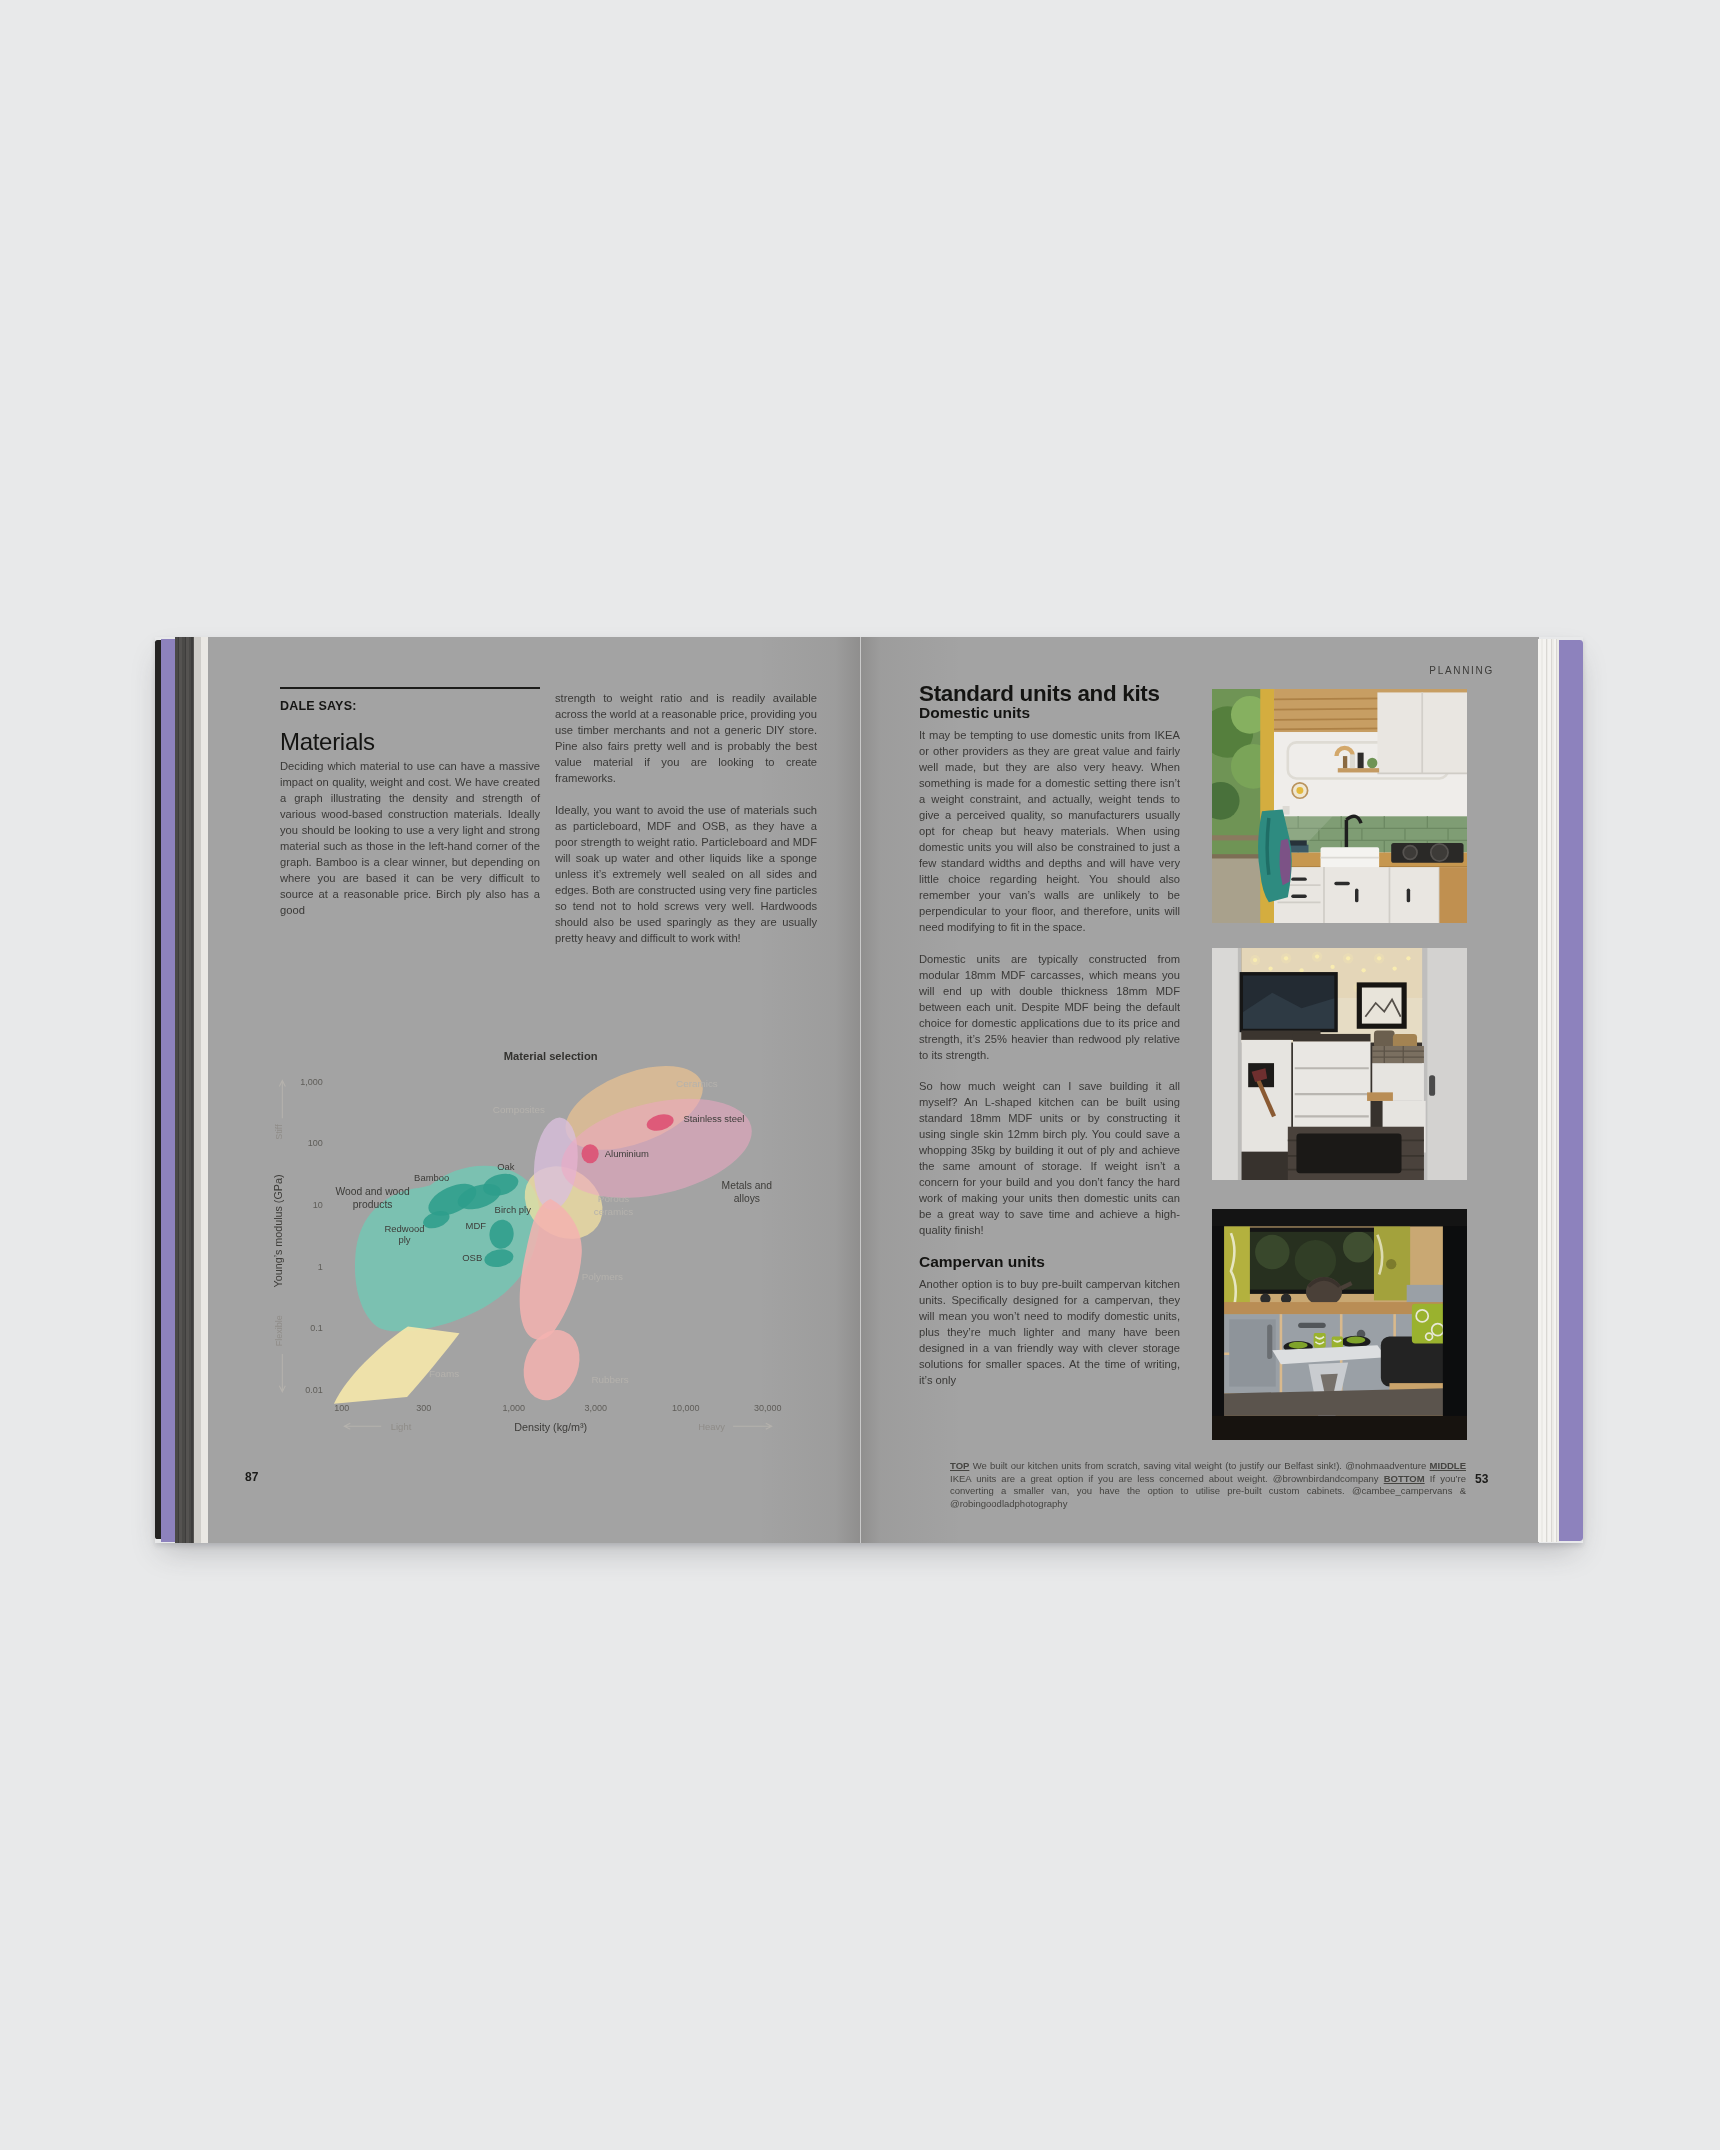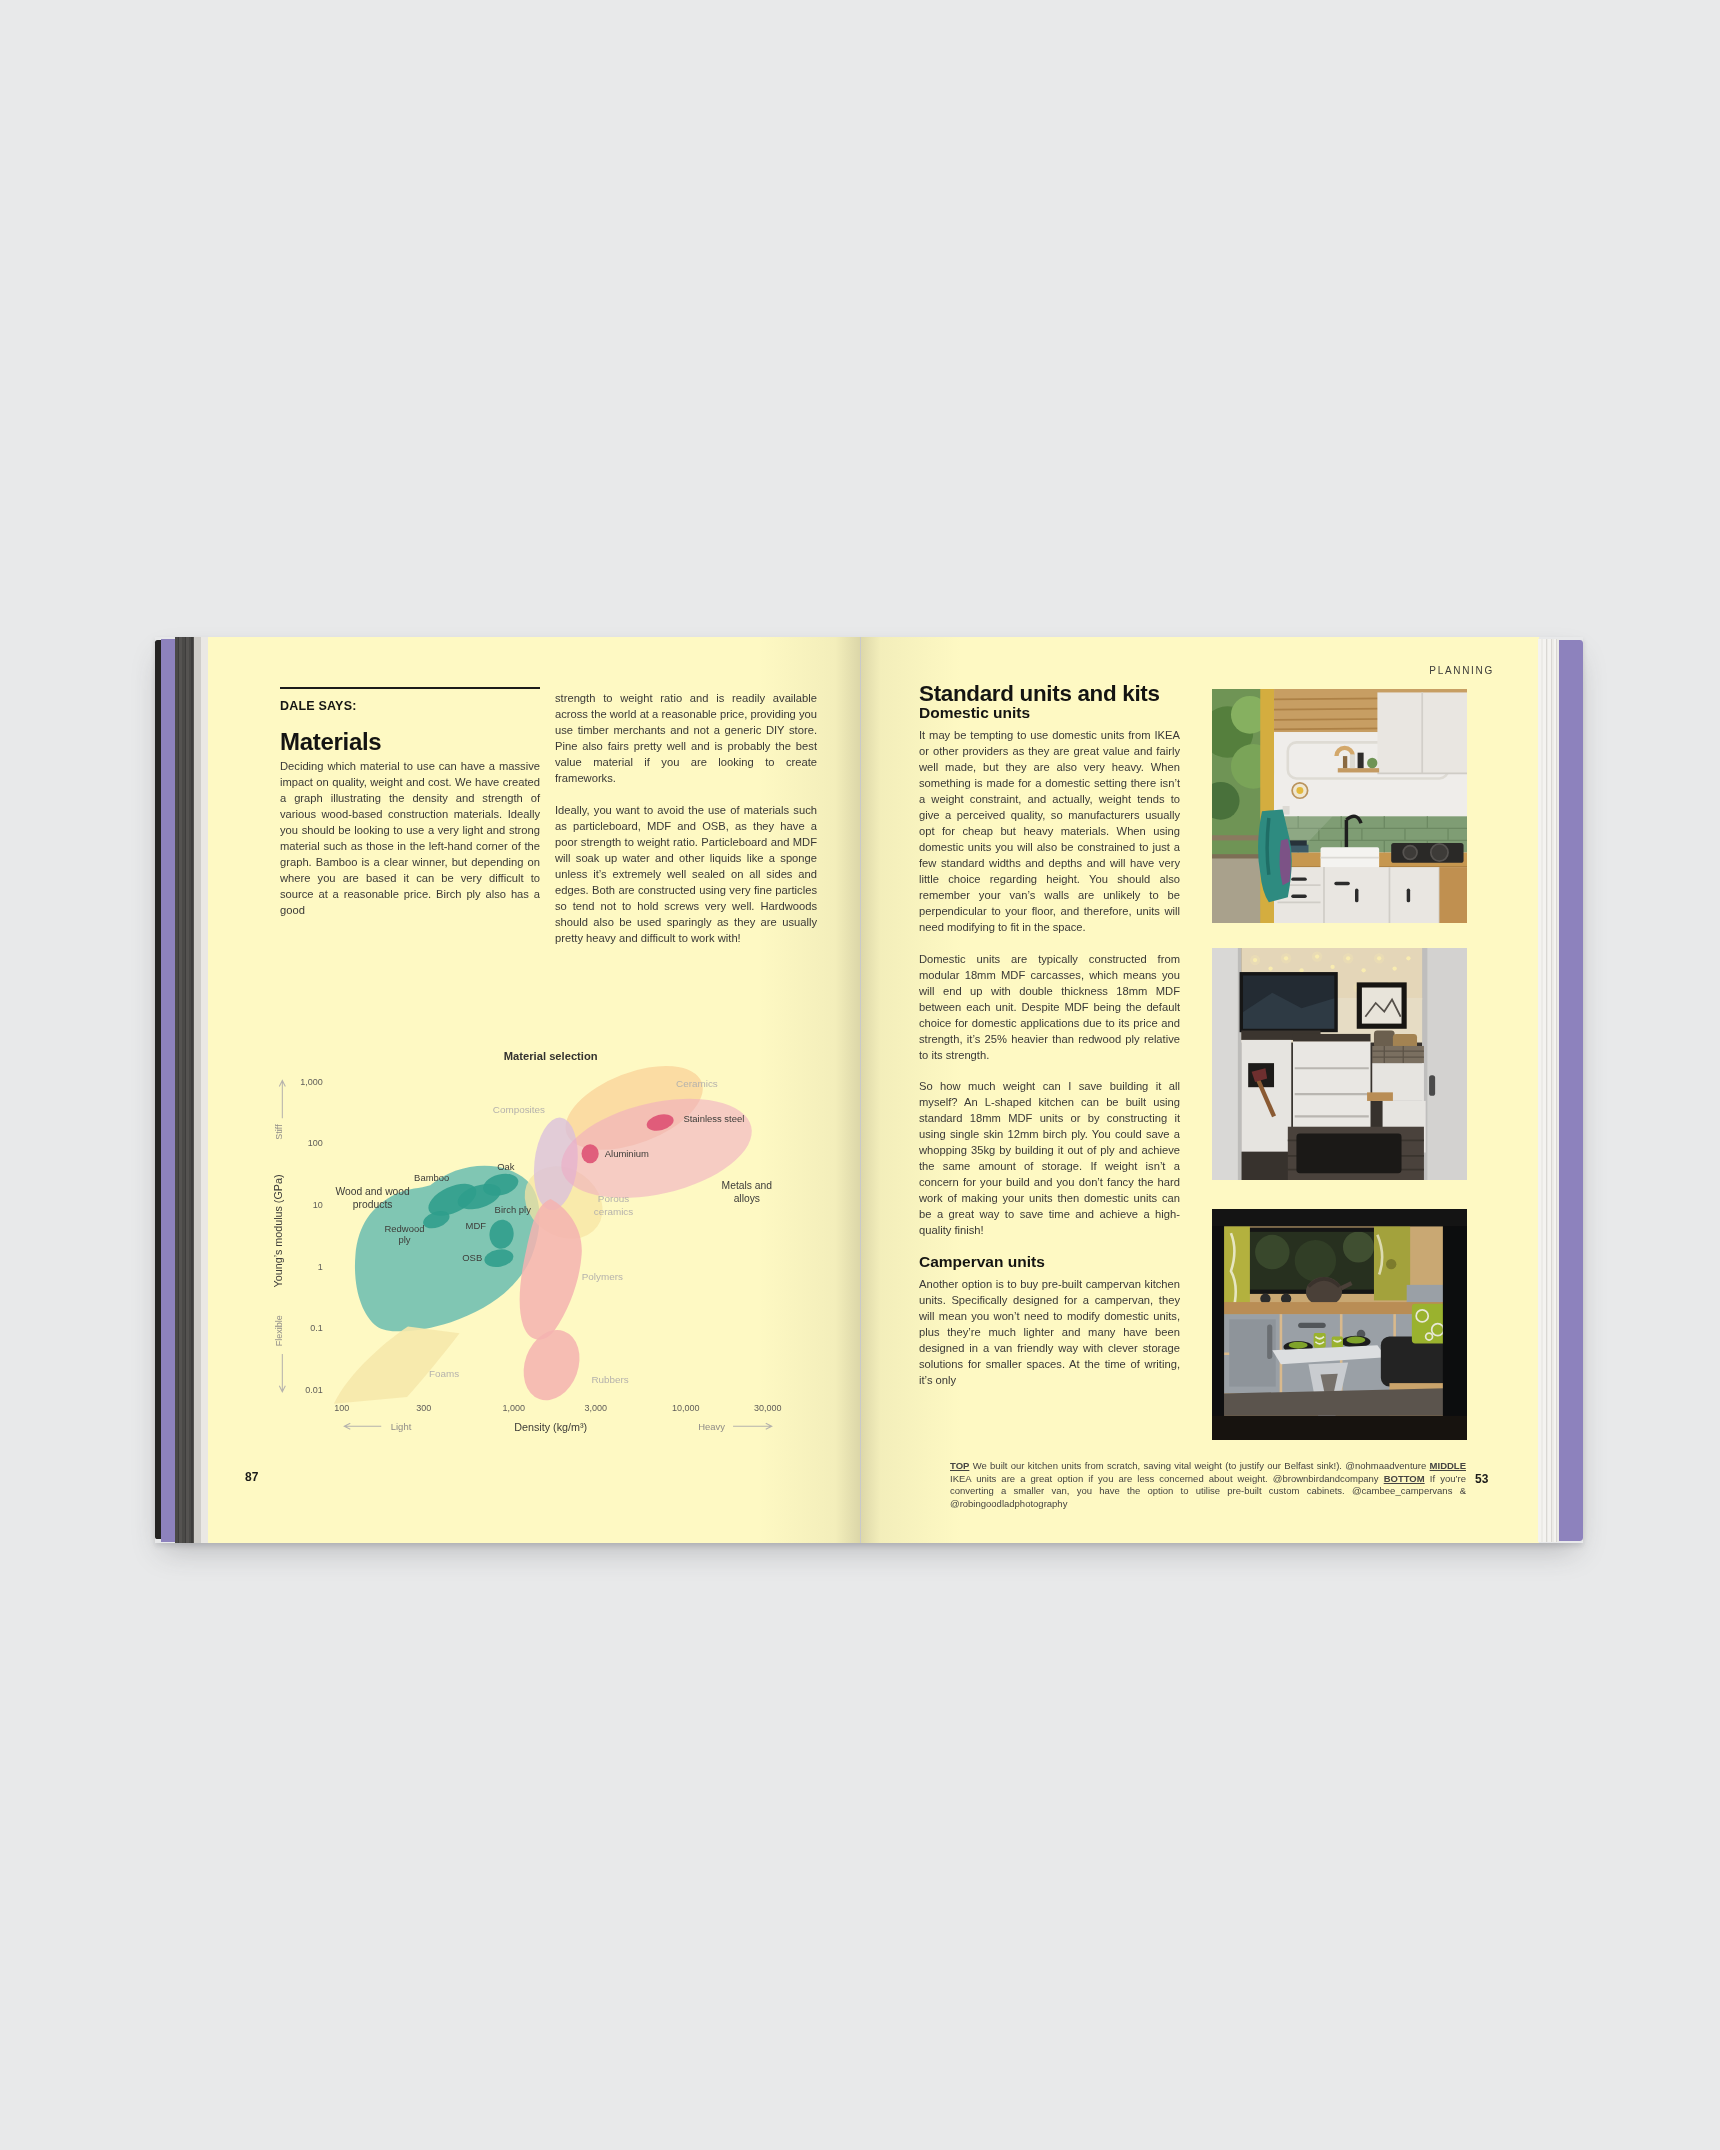--- a/index.html
+++ b/index.html
@@ -6,34 +6,34 @@
   body{width:1721px;height:2151px;overflow:hidden;font-family:"Liberation Sans",sans-serif;position:relative;}
   .stage{position:absolute;inset:0;background:#e8e9ea;}
   .book{position:absolute;left:155px;top:637px;width:1428px;height:906px;
         box-shadow:0 13.8px 29px -6.9px rgba(55,55,62,.28), 0 2.6px 5.2px rgba(55,55,62,.15);}
   .spine-black{position:absolute;left:0;top:3.4px;width:6px;height:899px;background:#242322;border-radius:2.6px 0 0 2.6px;}
   .spine-purple-left{position:absolute;left:6px;top:1.7px;width:13.8px;height:903px;background:#8d82bd;}
   .spine-darkpages{position:absolute;left:20px;top:0;width:19px;height:906px;
       background:repeating-linear-gradient(90deg,#4a4947 0 2.6px,#3e3d3c 2.6px 4.3px,#555351 4.3px 6.9px);}
   .spine-gray{position:absolute;left:39px;top:0;width:7.7px;height:906px;background:#cfcdc9;}
   .spine-white{position:absolute;left:46px;top:0;width:6.9px;height:906px;background:#eae8e4;}
-  .page{position:absolute;top:0;height:906px;background:#fef9c3;}
+  .page{position:absolute;top:0;height:906px;background:#a3a3a3;}
   .page.left{left:53px;width:652px;}
   .page.right{left:706px;width:678px;}
   .gutter{position:absolute;left:602px;top:0;width:206px;height:906px;pointer-events:none;
       background:linear-gradient(90deg,rgba(40,35,30,0) 0%,rgba(40,35,30,.05) 38%,rgba(40,35,30,.16) 50%,rgba(40,35,30,.05) 60%,rgba(40,35,30,0) 100%);}
   .edges-right{position:absolute;left:1383px;top:1.7px;width:20.6px;height:903px;
       background:repeating-linear-gradient(90deg,#f4f3f0 0 2.6px,#d9d7d3 2.6px 3.4px,#ecebe7 3.4px 5.2px);}
   .cover-purple-right{position:absolute;left:1404px;top:2.6px;width:24px;height:901px;background:#8d82bd;border-radius:0 3.4px 3.4px 0;}
 
   .col{position:absolute;text-align:justify;color:#3a3937;font-size:11.2px;line-height:16px;}
   .col p{margin:0 0 15.5px 0;}
   .rule{border:none;border-top:2.6px solid #1c1c1a;margin:0 0 8.6px 0;width:100%;}
   .callout-h{font-weight:bold;font-size:12.5px;color:#161614;letter-spacing:0.2px;margin:0 0 2.6px 0;text-align:left;}
-  h1.materials{font-size:24px;font-weight:bold;color:#141412;margin:20.6px 0 7.7px 0;text-align:left;letter-spacing:-0.3px;}
+  h1.materials{font-size:24px;font-weight:normal;color:#141412;margin:20.6px 0 7.7px 0;text-align:left;letter-spacing:-0.3px;}
   h1.standard{font-size:22.4px;font-weight:bold;color:#141412;margin:0 0 3.4px 0;text-align:left;letter-spacing:-0.3px;}
   h2.sub{font-size:15.5px;font-weight:bold;color:#141412;margin:0 0 6px 0;text-align:left;}
   h2.sub2{font-size:15.5px;font-weight:bold;color:#141412;margin:1.7px 0 6px 0;text-align:left;}
   .running-header{position:absolute;top:28px;right:45px;font-size:10px;letter-spacing:1.7px;color:#3c3b39;}
   .pagenum{position:absolute;font-size:12px;font-weight:bold;color:#1b1b19;}
   .pagenum.left{left:37px;top:833px;}
   .pagenum.right{left:614px;top:835px;}
   .caption{position:absolute;left:89px;top:823px;width:516px;font-size:9.5px;line-height:12.7px;color:#454441;text-align:justify;margin:0;}
   .caption .b{font-weight:bold;text-decoration:underline;}
   .caption .i{}

